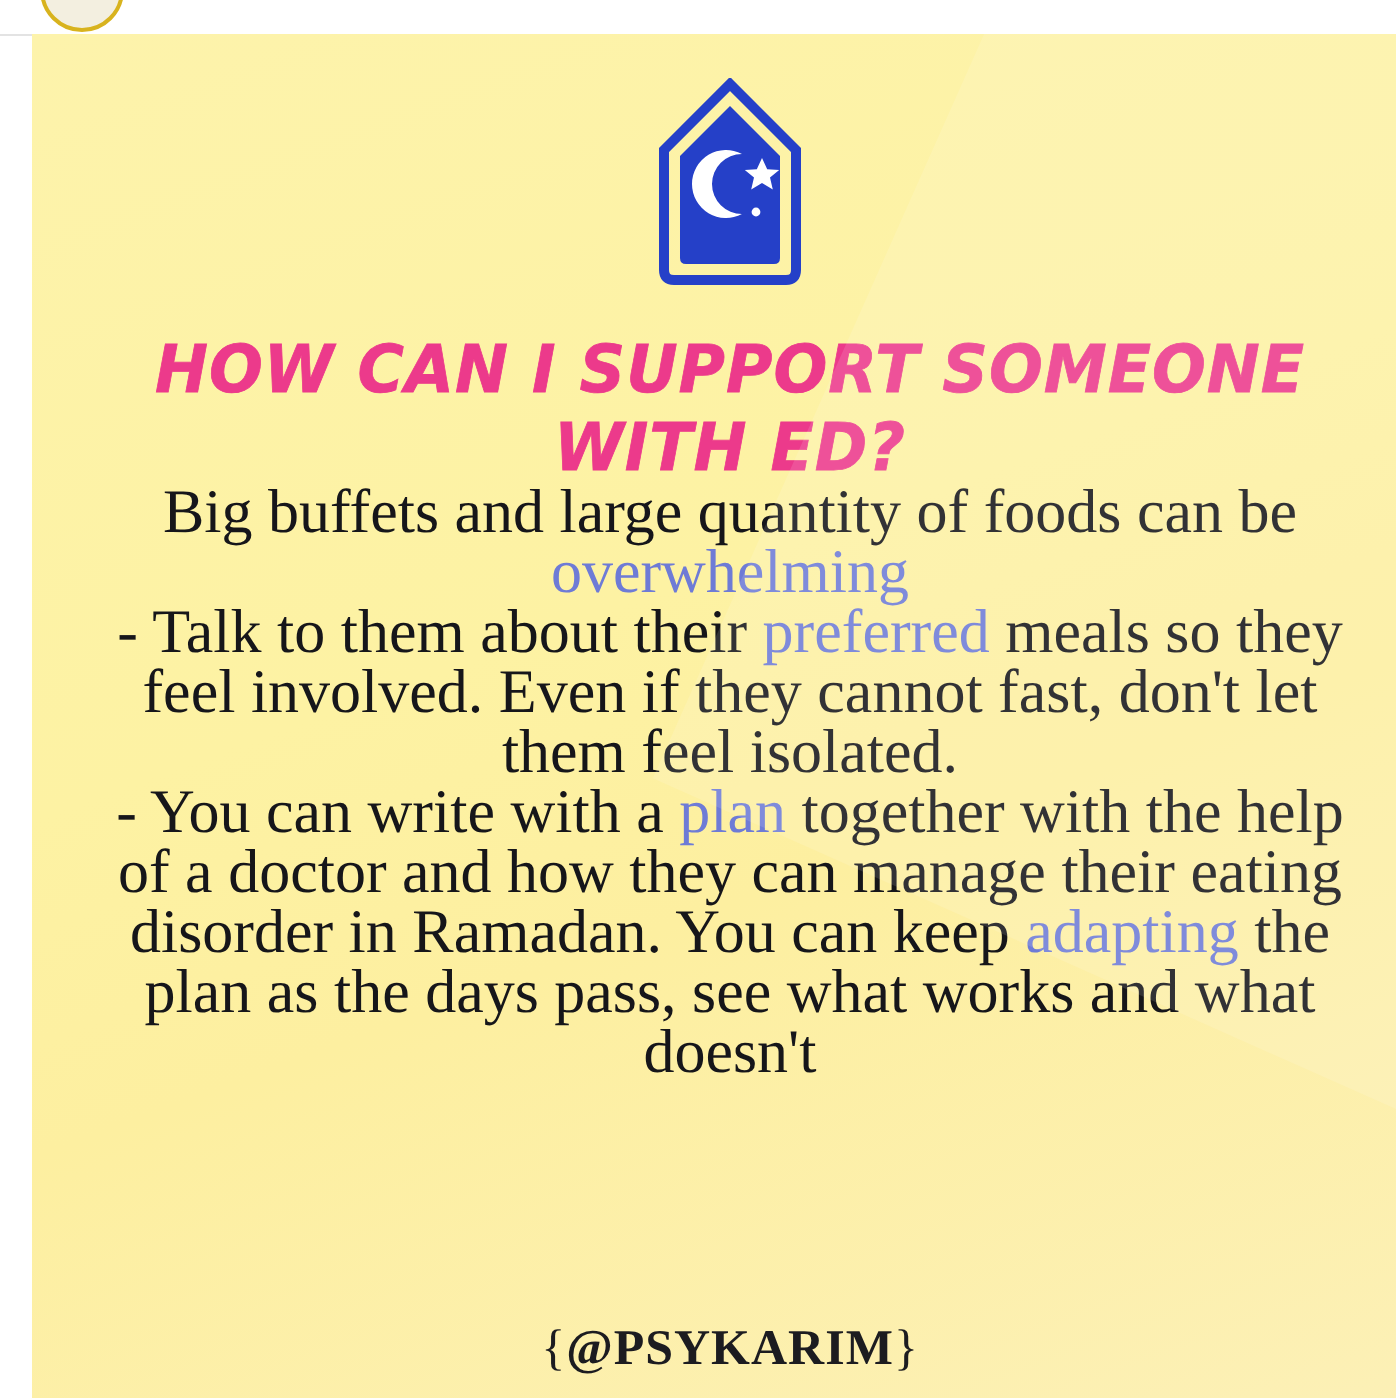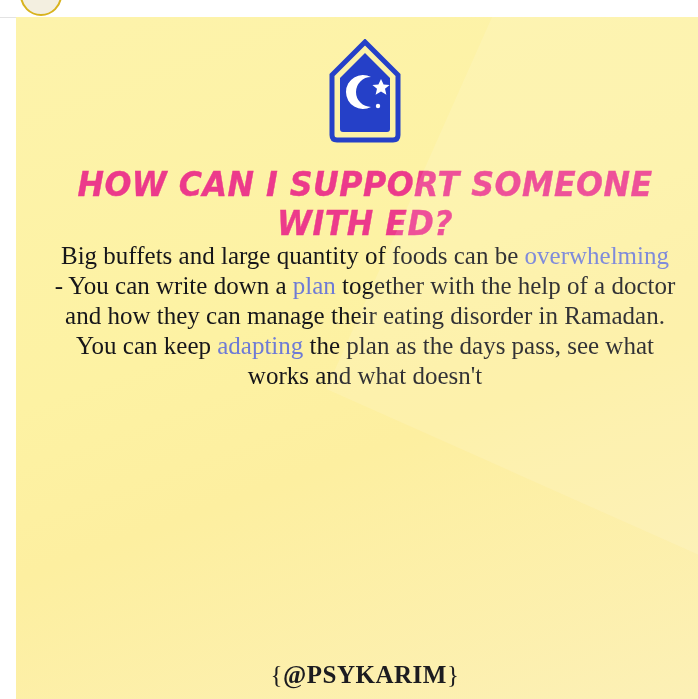--- a/index.html
+++ b/index.html
@@ -88,21 +88,21 @@
     -webkit-text-stroke: 0.4px #ec3a8b;
     transform: scaleX(0.96);
   }
   .body-text {
     position: absolute;
     top: 224px;
     left: 28px;
     width: 642px;
     text-align: center;
     font-family: "Liberation Serif", serif;
-    font-size: 25px;
+    font-size: 31px;
     line-height: 30px;
     color: #16161a;
   }
   .body-text .para {
     margin: 0 0 0 0;
   }
   .hl {
     color: #6e7bd6;
   }
   .handle-wrap {
@@ -146,21 +146,24 @@
       </span>
     </div>
 
     <div class="headline">HOW CAN I SUPPORT SOMEONE WITH ED?</div>
 
     <div class="body-text">
       <p class="para">
         <span>Big buffets and large quantity of foods can be </span><span class="hl">overwhelming</span>
       </p>
       <p class="para">
-        <span>- You can write down a </span><span class="hl">plan</span><span> together with the help of a doctor and how they can manage their eating disorder in Ramadan. You can keep </span><span class="hl">adapting</span><span> the plan as the days pass, see what works and what doesn't</span>
+        <span>- Talk to them about their </span><span class="hl">preferred</span><span> meals so they feel involved. Even if they cannot fast, don't let them feel isolated.</span>
+      </p>
+      <p class="para">
+        <span>- You can write with a </span><span class="hl">plan</span><span> together with the help of a doctor and how they can manage their eating disorder in Ramadan. You can keep </span><span class="hl">adapting</span><span> the plan as the days pass, see what works and what doesn't</span>
       </p>
     </div>
 
     <div class="handle-wrap">
       <span class="handle"><span class="brace">{</span><span>@PSYKARIM</span><span class="brace">}</span></span>
     </div>
 
   </div>
 </div>
 

